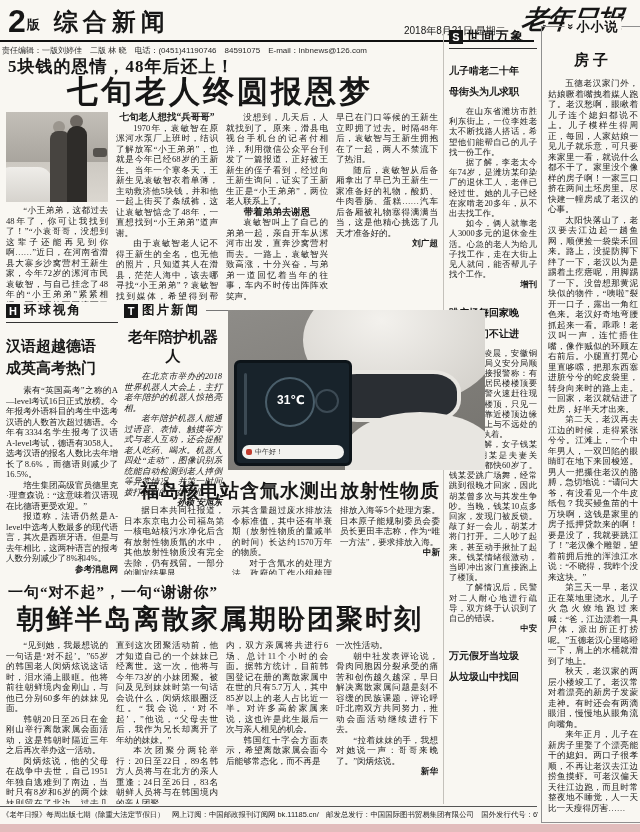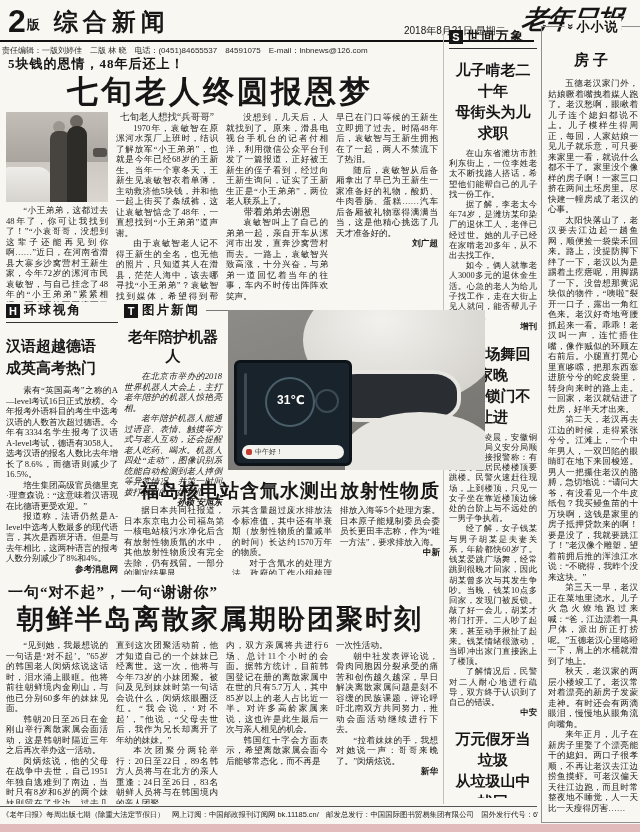--- a/index.html
+++ b/index.html
@@ -17,24 +17,24 @@
   .masthead{left:522px;top:2px;font-size:26px;font-weight:bold;font-style:italic;
             transform:skewX(-6deg);letter-spacing:-1px;white-space:nowrap;}
   .hdr-rule{left:0;top:40px;width:534px;height:2px;background:#111;}
   .editor-line{left:2px;top:45px;width:530px;font-size:8px;color:#2a2a2a;white-space:nowrap;overflow:hidden;}
 
   
   .bt{font-size:8.6px;line-height:10.5px;text-align:justify;color:#1b1b1b;}
   .bt p{margin:0;text-indent:2em;}
   .bt p.ni{text-indent:0;}
   .byl{text-align:right !important;font-weight:bold;text-indent:0 !important;}
-  .subhd{text-align:center;font-weight:normal;font-size:9.5px;margin:3px 0 2px 0;text-indent:0 !important;}
-
-  
-  .kicker{left:8px;top:55px;font-size:13px;font-weight:bold;letter-spacing:1px;}
+  .subhd{text-align:center;font-weight:bold;font-size:9.5px;margin:3px 0 2px 0;text-indent:0 !important;}
+
+  
+  .kicker{left:8px;top:55px;font-size:17px;font-weight:bold;letter-spacing:1px;}
   .lead-headline{left:0;top:71px;width:440px;text-align:center;font-size:31px;font-weight:bold;letter-spacing:3px;}
   .lead-cols{left:6px;top:112px;width:434px;height:190px;display:flex;gap:8px;overflow:hidden;}
   .lcol{width:102px;flex:0 0 102px;overflow:hidden;}
   .photo1{position:relative;height:90px;background:linear-gradient(180deg,#c3bfb8 0%,#a9a59e 55%,#cdc9c2 56%,#dbd7d0 100%);overflow:hidden;}
   .p1-car{position:absolute;left:-6px;bottom:-5px;width:52px;height:40px;background:linear-gradient(180deg,#efede9,#d2cfc9);border-radius:10px 14px 2px 2px;}
   .p1-h1{position:absolute;left:47px;top:9px;width:12px;height:12px;background:#9b968e;border-radius:50%;}
   .p1-h2{position:absolute;left:64px;top:3px;width:13px;height:13px;background:#6d6862;border-radius:50%;}
   .p1-fig1{position:absolute;left:44px;top:19px;width:20px;height:71px;background:#474440;border-radius:8px 8px 0 0;}
   .p1-fig2{position:absolute;left:61px;top:14px;width:20px;height:76px;background:#2e2c29;border-radius:9px 9px 0 0;}
   .p1-bike{position:absolute;left:87px;top:36px;width:14px;height:9px;background:#55524d;border-radius:3px;}
@@ -43,21 +43,21 @@
   
   .sechead{display:flex;align-items:center;border-bottom:1px solid #333;padding-bottom:3px;}
   .letbox{width:14px;height:14px;background:#161616;color:#fff;font-weight:bold;font-size:11px;
           line-height:14px;text-align:center;margin-right:4px;flex:0 0 14px;}
   .secname{font-size:12.5px;font-weight:bold;letter-spacing:2px;}
   .secrule{flex:1;height:1px;background:#777;margin-left:6px;}
 
   
   .vrule{left:443px;top:28px;width:1px;height:776px;background:#c4c1bb;}
   .s-col{left:449px;top:28px;width:88px;height:770px;overflow:hidden;}
-  .s-title{margin:11px 0 5px 0;text-align:center;font-size:15px;font-weight:bold;line-height:21px;}
+  .s-title{margin:11px 0 5px 0;font-size:10px;font-weight:bold;line-height:21px;}
   .s-title span{display:block;}
   .s-bt{font-size:8.4px;line-height:10.2px;}
 
   
   .h-sec{left:6px;top:302px;width:112px;}
   .h-title{margin:12px 0 6px 0;font-size:15px;font-weight:bold;line-height:22px;}
   .h-title span{display:block;}
 
   
   .t-sec{left:124px;top:302px;width:316px;}
@@ -113,21 +113,21 @@
     <span class="ed-num">2</span>
     <span class="ed-suf">版</span>
     <span class="sec-title">综合新闻</span>
   </div>
   <div class="abs hdr-date sans">
     <span>2018年8月21日</span>
     <span>星期二</span>
   </div>
   <div class="abs masthead">老年日报</div>
   <div class="abs hdr-rule"></div>
-  <div class="abs editor-line sans">责任编辑：一版刘婷佳　二版 林 晓　电话：(0451)84655537　84591075　E-mail：lnbnews@126.com</div>
+  <div class="abs editor-line sans">责任编辑：一版刘婷佳　二版 林 晓　电话：(0451)41190746　84591075　E-mail：lnbnews@126.com</div>
 
   <div class="abs kicker">5块钱的恩情，48年后还上！</div>
   <div class="abs lead-headline">七旬老人终圆报恩梦</div>
   <div class="abs lead-cols">
     <div class="lcol">
       <div class="photo1">
         <div class="p1-car"></div>
         <div class="p1-h1"></div>
         <div class="p1-h2"></div>
         <div class="p1-fig1"></div>

